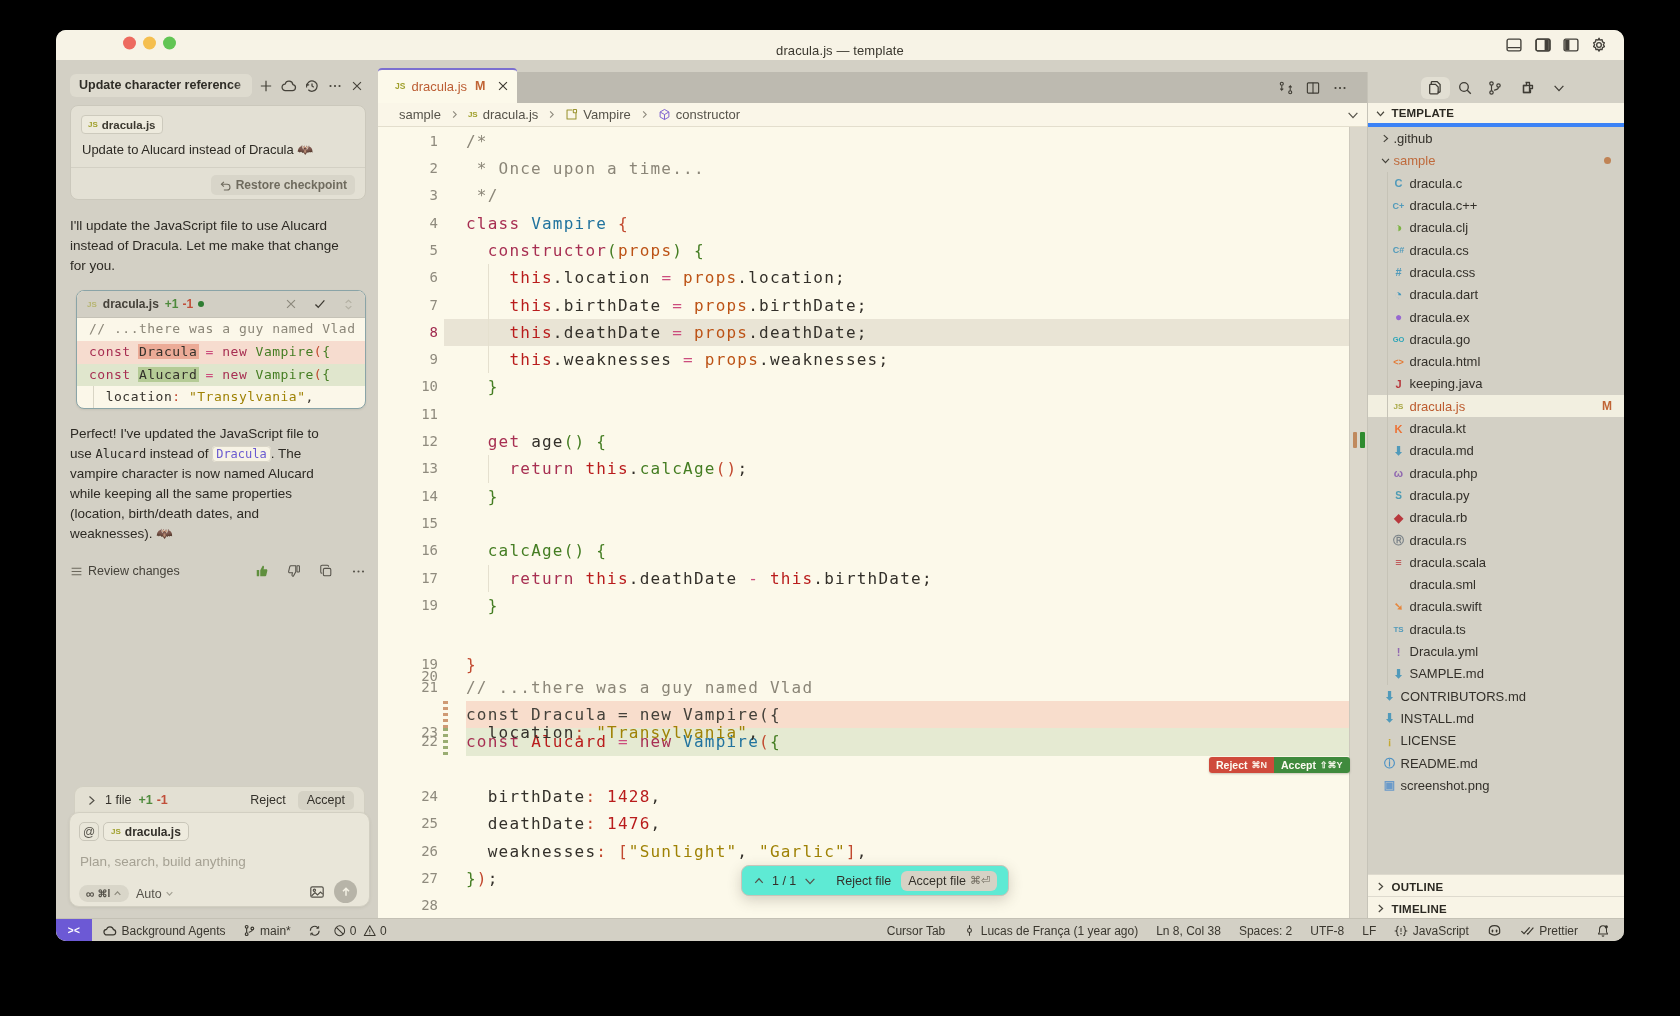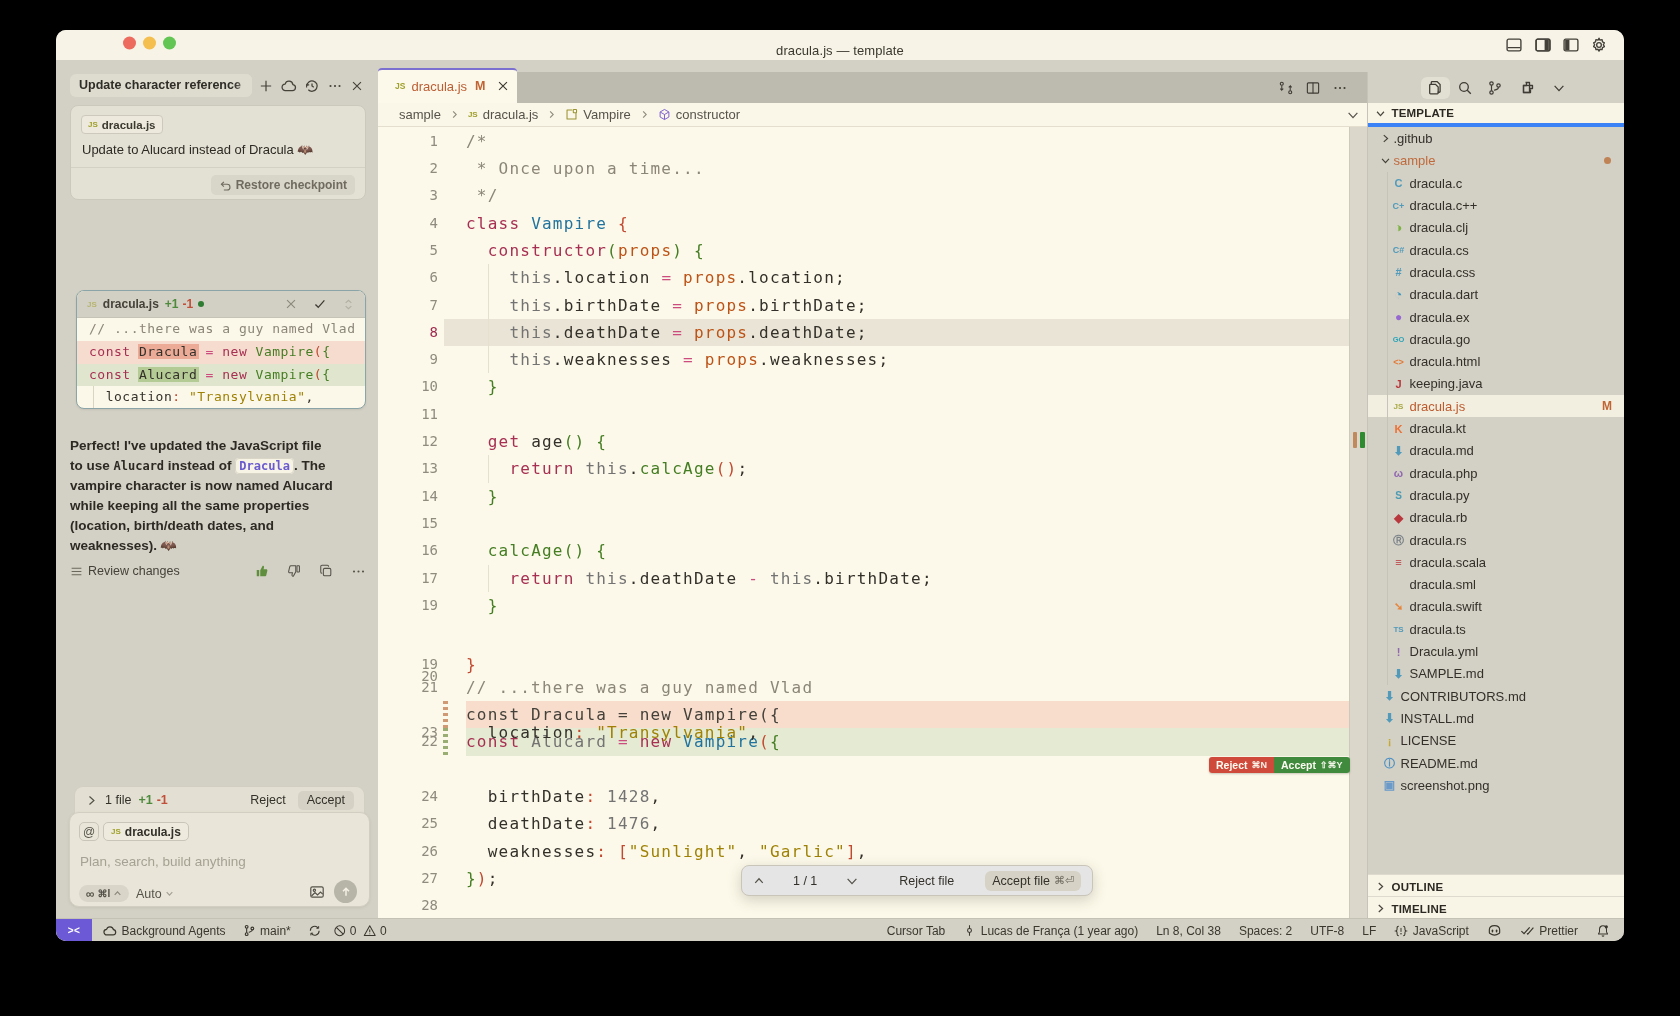--- a/index.html
+++ b/index.html
@@ -106,32 +106,32 @@
   .gutter-num { position:absolute; left:0; width:60px; text-align:right; font-family:"DejaVu Sans Mono",monospace;
     font-size:14px; letter-spacing:0; color:#8f8b7e; }
   .gutter-num.current { color:#a02a4f; }
   .code-text { position:absolute; left:88px; }
   .indent-guide { position:absolute; left:109.7px; width:1px; background:#e5e0cf; height:27.3px; }
   .diff-gutter { position:absolute; left:65px; width:5px; height:27.3px;
     background-image:repeating-linear-gradient(180deg, #cf9a74 0 3px, rgba(0,0,0,0) 3px 6px); }
   .diff-gutter.add { background-image:repeating-linear-gradient(180deg, #9aad72 0 3px, rgba(0,0,0,0) 3px 6px); }
 
   .tok-kw{color:#a72f52}.tok-cls{color:#21739e}.tok-grn{color:#447d22}.tok-red{color:#c2492f}
-  .tok-org{color:#bc5215}.tok-vio{color:#737373}.tok-pnk{color:#cc4d7d}.tok-str{color:#9f8205}
+  .tok-org{color:#bc5215}.tok-vio{color:#b91c1c}.tok-pnk{color:#cc4d7d}.tok-str{color:#9f8205}
   .tok-com{color:#8b8678}.tok-txt{color:#33302a}.tok-dim{color:#44413a}
 
   #inline-actions { left:1153px; top:727px; height:15.5px; display:flex; border-radius:3px; overflow:hidden;
     font-size:10.5px; font-weight:600; color:#fdfbf2; box-shadow:0 1px 2px rgba(60,50,40,.25);}
   #inline-reject { background:#cf4a3b; padding:0 7px; display:flex; align-items:center; gap:4px;}
   #inline-accept { background:#3f8a3d; padding:0 7px; display:flex; align-items:center; gap:4px;}
   #inline-actions .kbd { font-size:9px; opacity:.95; }
 
-  #diff-bar { height:31px; white-space:nowrap; background:#e5e5e5; border:1px solid #c9c5b9;
+  #diff-bar { height:31px; white-space:nowrap; background:#5eead4; border:1px solid #c9c5b9;
     border-radius:8px; box-shadow:0 4px 14px rgba(70,60,45,.22); display:inline-flex; align-items:center; padding:0 11px;
-    font-size:12.5px; color:#33302a;gap:21px; }
+    font-size:12.5px; color:#33302a; }
   #diff-counter { margin:0 7px; color:#33302a; }
   #diff-reject-file { margin-left:19px; font-weight:500;}
   #diff-accept-file { margin-left:10px; background:#d6d2c5; border-radius:6px; padding:3px 7px; font-weight:500;
     display:flex; align-items:center; gap:4px;}
   #diff-accept-file .kbd { color:#6d695d; font-size:11px; font-weight:400;}
 
   
   .side-strip-icon { position:absolute; top:57.5px; transform:translate(-50%,-50%); color:#3f3c35; }
   #files-active-pill { left:1364px; top:47px; width:29px; height:22px; background:#e2dfd3; border-radius:6px; }
   .section-row { position:absolute; left:1311.5px; width:256.5px; height:24px; background:#f8f4e6;
@@ -240,20 +240,21 @@
         <span>
             <svg width="13" height="13" viewBox="0 0 16 16" fill="none" stroke="currentColor" stroke-width="1.4">
               <path d="M3 6.5h7a3.5 3.5 0 0 1 0 7H6"></path>
               <path d="M6 3.5L3 6.5l3 3"></path>
             </svg>
           </span>
         <span>Restore checkpoint</span>
       </div>
     </div>
 
+    <div class="chat-para abs" style="left:14px; top:144px;">I'll update the JavaScript file to use Alucard instead of Dracula. Let me make that change for you.</div>
 
     <div id="chat-diff-card" class="abs">
       <div id="chat-diff-header">
         <span class="js-badge" style="font-size:8px; opacity:.55;">JS</span>
         <span id="chat-diff-file">dracula.js</span>
         <span style="font-size:12px; font-weight:600; color:#4e8a3c;">+1</span>
         <span style="font-size:12px; font-weight:600; color:#c14f3a; margin-left:-2px;">-1</span>
         <span style="width:6px; height:6px; border-radius:50%; background:#2e7d32; margin-left:-1px;"></span>
         <span style="margin-left:auto; color:#8b887c;">
             <svg width="14" height="14" viewBox="0 0 16 16" stroke="currentColor" stroke-width="1.3" fill="none">
@@ -272,21 +273,21 @@
           </span>
       </div>
       <div id="chat-diff-code">
           <div class="cd-row" style="top: 0px;"><span class="txt" style="display: inline-block;"><span class="tok-com">// ...there was a guy named Vlad</span></span></div>
           <div class="cd-row" style="top: 22.8px; background: rgb(246, 220, 207);"><span class="txt" style="display: inline-block;"><span class="tok-kw">const</span><span class="tok-txt"> </span><span class="tok-txt hl-del">Dracula</span><span class="tok-txt"> </span><span class="tok-pnk">=</span><span class="tok-txt"> </span><span class="tok-kw">new</span><span class="tok-txt"> </span><span class="tok-grn">Vampire</span><span class="tok-red">(</span><span class="tok-grn">{</span></span></div>
           <div class="cd-row" style="top: 45.6px; background: rgb(224, 230, 205);"><span class="txt" style="display: inline-block;"><span class="tok-kw">const</span><span class="tok-txt"> </span><span class="tok-txt hl-add">Alucard</span><span class="tok-txt"> </span><span class="tok-pnk">=</span><span class="tok-txt"> </span><span class="tok-kw">new</span><span class="tok-txt"> </span><span class="tok-grn">Vampire</span><span class="tok-red">(</span><span class="tok-grn">{</span></span></div>
           <div class="cd-row" style="top: 68.4px;"><span class="txt" style="display: inline-block;"><span class="tok-txt">  location</span><span class="tok-red">:</span><span class="tok-txt"> </span><span class="tok-str">"Transylvania"</span><span class="tok-txt">,</span></span><span style="position: absolute; left: 16px; top: 0px; bottom: 0px; width: 1px; background: rgb(217, 213, 197);"></span></div>
         </div>
     </div>
 
-    <div class="chat-para abs" style="left:14px; top:364px; width:266px;font-weight:bold;" id="chat-para2">Perfect! I've updated the JavaScript file to use <span class="inline-code">Alucard</span> instead of <span class="inline-code chip">Dracula</span>. The vampire character is now named Alucard while keeping all the same properties (location, birth/death dates, and weaknesses). 🦇</div>
+    <div class="chat-para abs" style="left:14px; top:352px; width:266px;" id="chat-para2">Perfect! I've updated the JavaScript file to use <span class="inline-code">Alucard</span> instead of <span class="inline-code chip">Dracula</span>. The vampire character is now named Alucard while keeping all the same properties (location, birth/death dates, and weaknesses). 🦇</div>
 
     <div id="review-row" class="abs">
       <span style="color:#6b675c;">
           <svg width="13" height="13" viewBox="0 0 16 16" stroke="currentColor" stroke-width="1.3" fill="none">
             <path d="M2 4h12M2 8h12M2 12h12"></path>
           </svg>
         </span>
       <span id="review-label">Review changes</span>
       <span class="review-icon" style="margin-left:auto; color:#5f8f3e;">
           <svg width="14" height="14" viewBox="0 0 16 16" fill="currentColor">

